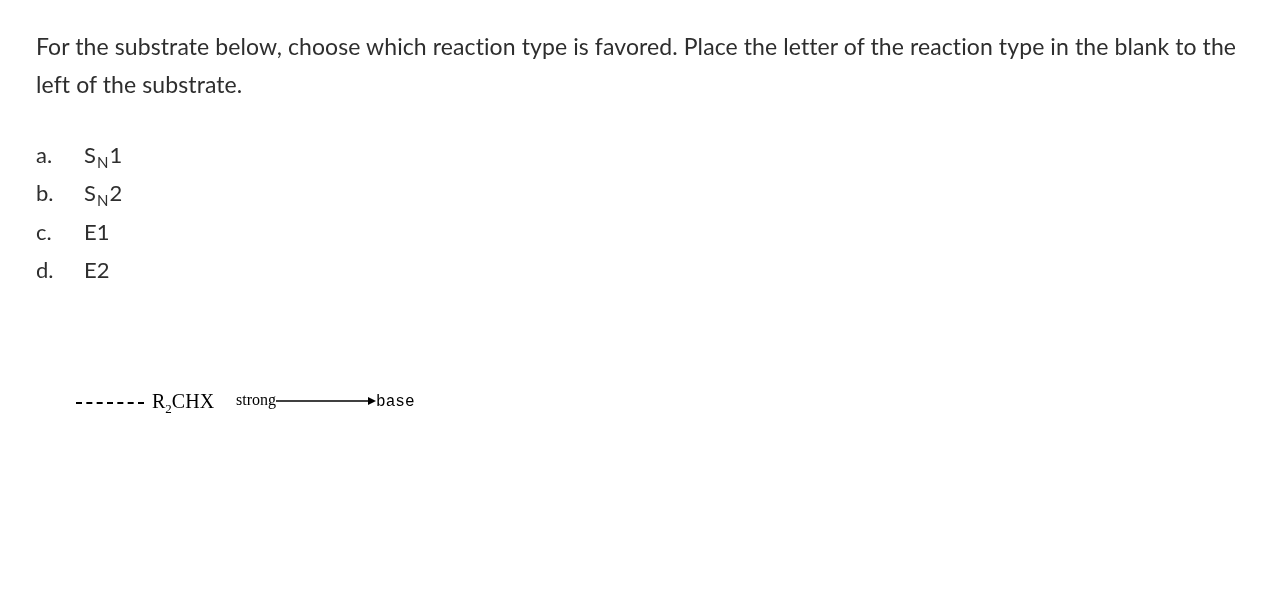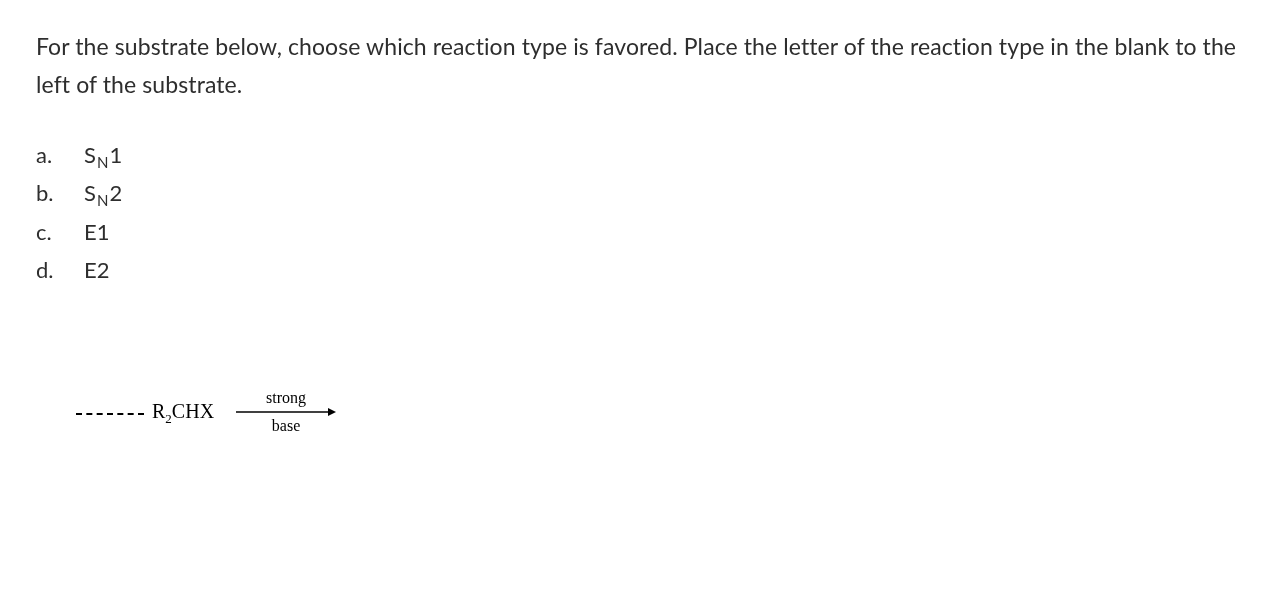--- a/index.html
+++ b/index.html
@@ -70,34 +70,34 @@
       display: inline-flex;
       align-items: baseline;
     }
     .substrate-sub {
       font-size: 13px;
       position: relative;
       top: 5px;
     }
     .reaction-arrow-group {
       display: inline-flex;
-      flex-direction: column;
+      flex-direction: row;
       align-items: center;
       position: relative;
     }
     .arrow-label-top {
       font-size: 16px;
       font-family: 'Times New Roman', serif;
       color: #000;
       line-height: 1;
       margin-bottom: 2px;
     }
     .arrow-label-bottom {
       font-size: 16px;
-      font-family: Liberation Serif, serif;
+      font-family: Liberation Mono, monospace;
       color: #000;
       line-height: 1;
       margin-top: 2px;
     }
     .arrow-svg {
       display: block;
     }
   </style>
 </head>
 <body>

